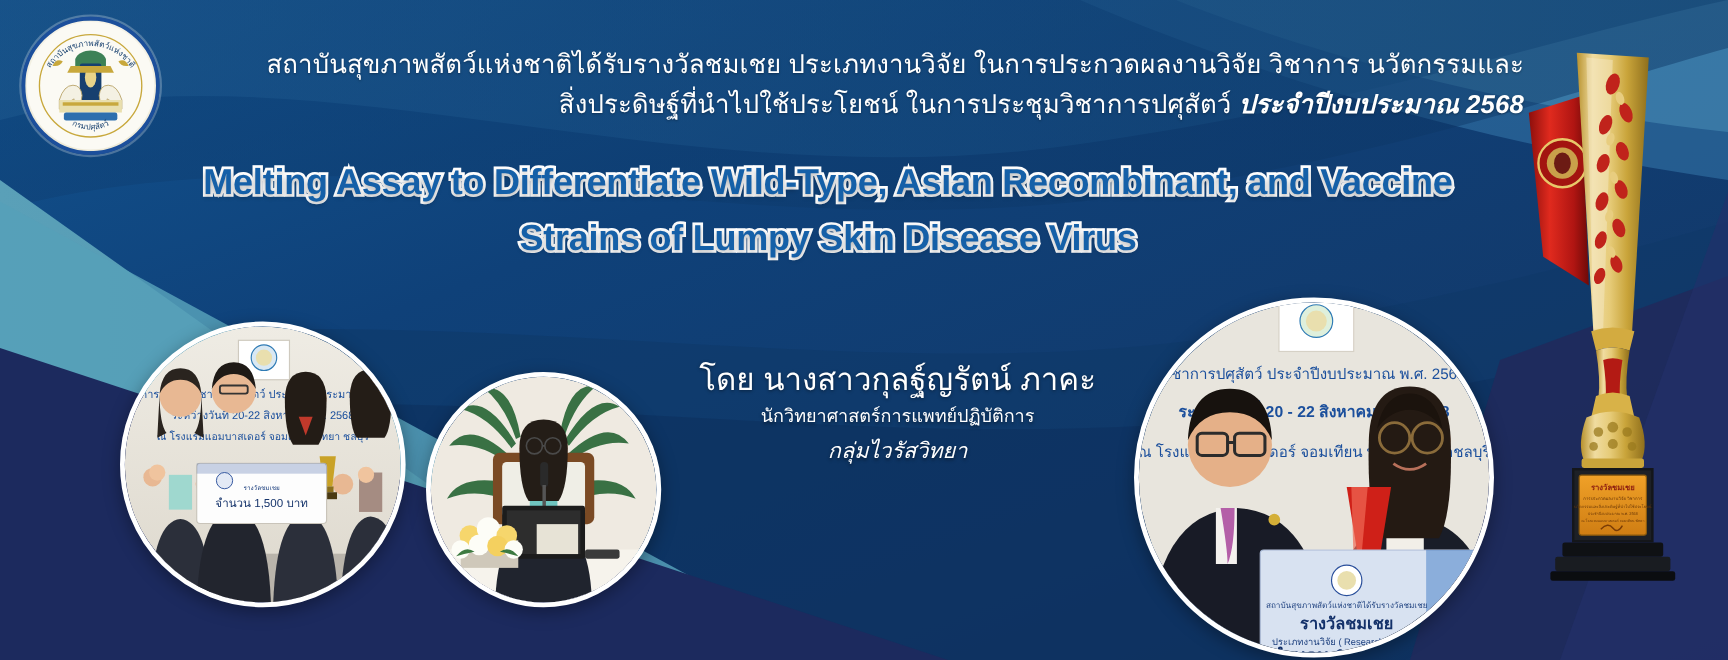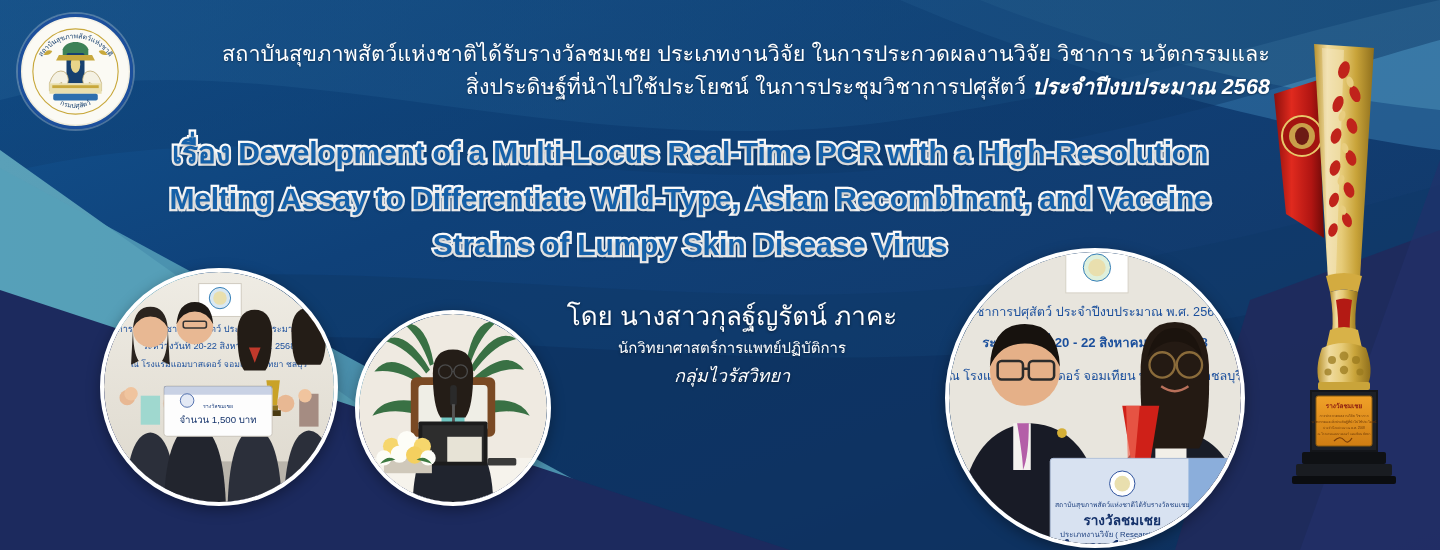--- a/index.html
+++ b/index.html
@@ -59,21 +59,21 @@
     color: #1560a8;
     -webkit-text-stroke: 4.5px #ffffff;
     paint-order: stroke fill;
     text-shadow: 0 2px 4px rgba(0,0,0,.30);
   }
   #main-title .tl { display: block; white-space: nowrap; }
 
   
   #presenter {
     position: absolute;
-    left: 512px; top: 298px;
+    left: 528px; top: 298px;
     width: 440px;
     text-align: center;
     color: #ffffff;
     text-shadow: 0 1px 3px rgba(0,0,0,.45);
   }
   #presenter .p-name { font-size: 26px; line-height: 36px; }
   #presenter .p-role { font-size: 15px; line-height: 28px; }
   #presenter .p-group { font-size: 18px; line-height: 28px; font-style: italic; }
 
   
@@ -180,21 +180,20 @@
   </div>
 
   <div id="headline">
     <div>สถาบันสุขภาพสัตว์แห่งชาติได้รับรางวัลชมเชย ประเภทงานวิจัย ในการประกวดผลงานวิจัย วิชาการ นวัตกรรมและ</div>
     <div>
       <span>สิ่งประดิษฐ์ที่นำไปใช้ประโยชน์ ในการประชุมวิชาการปศุสัตว์ </span><span class="hl-strong">ประจำปีงบประมาณ 2568</span>
     </div>
   </div>
 
   <div id="main-title">
-    <span class="tl">เรื่อง Development of a Multi-Locus Real-Time PCR with a High-Resolution</span>
     <span class="tl">Melting Assay to Differentiate Wild-Type, Asian Recombinant, and Vaccine</span>
     <span class="tl">Strains of Lumpy Skin Disease Virus</span>
   </div>
 
   <div id="presenter">
     <div class="p-name">โดย นางสาวกุลฐ์ญรัตน์ ภาคะ</div>
     <div class="p-role">นักวิทยาศาสตร์การแพทย์ปฏิบัติการ</div>
     <div class="p-group">กลุ่มไวรัสวิทยา</div>
   </div>
 

